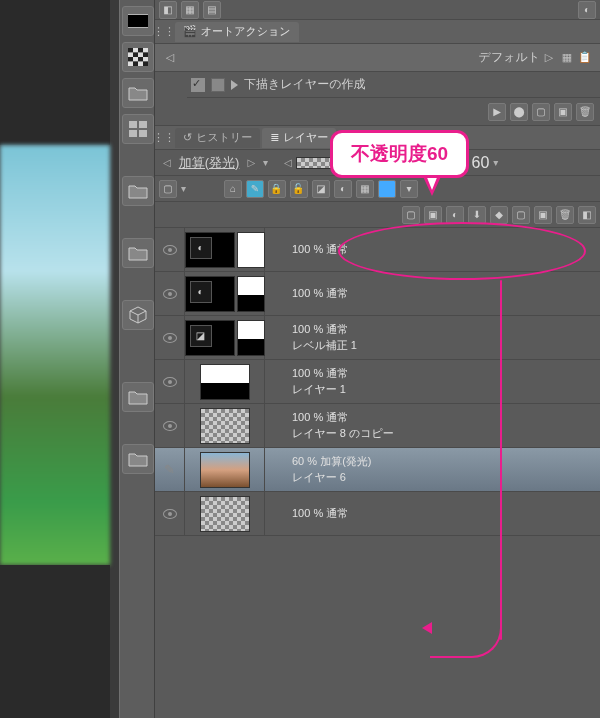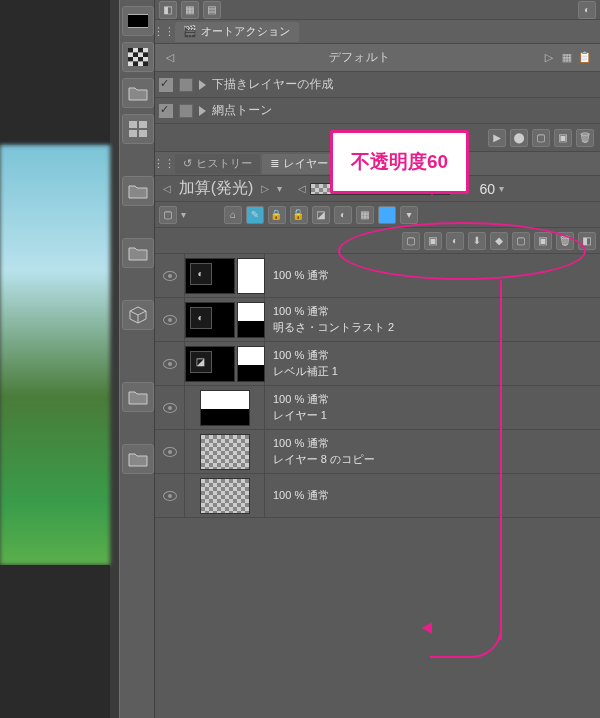--- a/index.html
+++ b/index.html
@@ -45,50 +45,50 @@
   .tab {
     padding: 0 8px; height: 20px; background: #5a5a5a; color: #b8b8b8; font-size: 11px;
     display: flex; align-items: center; gap: 4px; cursor: pointer; border-radius: 3px 3px 0 0;
     white-space: nowrap;
   }
   .tab.active { background: #6a6a6a; color: #e0e0e0; }
   .default-bar {
     height: 28px; background: #686868; display: flex; align-items: center; justify-content: space-between;
     padding: 0 6px; border-bottom: 1px solid #4a4a4a;
   }
-  .default-bar .title { color: #d0d0d0; font-size: 12px; flex: 1; text-align: center; }
+  .default-bar .title { color: #d0d0d0; font-size: 12px; flex: 1; text-align: right; }
   .mi { width: 18px; height: 18px; display: inline-flex; align-items: center; justify-content: center;
         cursor: pointer; color: #c0c0c0; font-size: 11px; }
   .action-row {
     height: 26px; display: flex; align-items: center; padding: 0 4px; gap: 6px;
-    border-bottom: 1px solid #4a4a4a; background: #5a5a5a; color: #d0d0d0; font-size: 12px;
+    border-bottom: 1px solid #4a4a4a; background: #5a5a5a; color: #d0d0d0; font-size: 12px; margin-left: 32px;
   }
   .check { width: 14px; height: 14px; background: #909090; display: inline-block; position: relative; }
   .check::after { content: "✓"; color: #333; font-size: 11px; position: absolute; top: -1px; left: 1px; }
   .sq-box { width: 14px; height: 14px; background: #888; border: 1px solid #666; }
   .tri { width: 0; height: 0; border-top: 5px solid transparent; border-bottom: 5px solid transparent;
          border-left: 7px solid #b0b0b0; }
   .tool-icons-row {
     height: 28px; display: flex; align-items: center; justify-content: flex-end; gap: 4px;
     padding: 0 6px; border-bottom: 1px solid #4a4a4a; background: #5a5a5a;
   }
   .blend-row {
     height: 26px; display: flex; align-items: center; gap: 8px; padding: 0 8px;
     border-bottom: 1px solid #4a4a4a; background: #5a5a5a;
   }
-  .blend-label { color: #d0d0d0; font-size: 16px; }
+  .blend-label { color: #d0d0d0; font-size: 13px; text-decoration: underline; }
   .chev { color: #b0b0b0; font-size: 10px; }
   .opacity { display: flex; align-items: center; gap: 4px; margin-left: 8px; }
   .opacity-slider-bg {
     width: 140px; height: 12px;
     background: repeating-conic-gradient(#888 0 25%, #ccc 0 50%) 0 0/8px 8px;
     border: 1px solid #333; position: relative;
   }
   .opacity-fill { position: absolute; right: 0; top: 0; height: 100%; width: 40%; background: #333; }
-  .opacity-val { color: #e0e0e0; font-size: 14px; margin-left: 14px; }
+  .opacity-val { color: #e0e0e0; font-size: 16px; margin-left: 20px; }
   .ctrl-row {
     height: 26px; display: flex; align-items: center; gap: 4px; padding: 0 4px;
     border-bottom: 1px solid #4a4a4a; background: #5a5a5a; overflow: hidden;
   }
   .ctrl-row2 {
     height: 26px; display: flex; align-items: center; justify-content: flex-end; gap: 4px;
     padding: 0 4px; border-bottom: 1px solid #4a4a4a; background: #5a5a5a;
   }
   .layers {
     overflow-y: auto; height: 388px; background: #5a5a5a;
@@ -119,26 +119,26 @@
   .thumb.photo {
     background: linear-gradient(180deg,#8ab5d4 0%, #d4a080 50%, #7a5030 100%);
   }
   .thumb.grass { background: #fff; }
   .thumb.grass::after {
     content:""; position:absolute; left:0; bottom:0; width:100%; height:45%;
     background: #000;
   }
   .mask-thumb { width:28px; height:36px; background:#fff; border:1px solid #333; position: relative; flex-shrink:0;}
   .mask-thumb.grass::after { content:""; position:absolute; left:0; bottom:0; width:100%; height:45%; background:#000; }
-  .layer-text { padding-left: 8px; color: #e0e0e0; font-size: 11px; line-height: 1.4; }
+  .layer-text { padding-left: 8px; color: #e0e0e0; font-size: 11px; line-height: 1.4; margin-left: 19px; }
   .layer-text .sub { display: block; }
   .callout {
     position: absolute; left: 330px; top: 130px; z-index: 10;
-    background: #fff; border: 3px solid #e91e8c; border-radius: 2px;
-    padding: 16px 18px; font-size: 19px; font-weight: bold; color: #e91e8c;
+    background: #fff; border: 3px solid #e91e8c; border-radius: 12px;
+    padding: 8px 18px; font-size: 19px; font-weight: bold; color: #e91e8c;
   }
   .callout-tail {
     position: absolute; left: 420px; top: 170px; width: 0; height: 0; z-index: 9;
     border-left: 12px solid transparent; border-right: 12px solid transparent;
     border-top: 26px solid #e91e8c;
   }
   .callout-tail::after {
     content:""; position:absolute; left:-8px; top:-26px; width:0; height:0;
     border-left: 8px solid transparent; border-right: 8px solid transparent;
     border-top: 20px solid #fff;
@@ -266,26 +266,20 @@
     <span class="mi">▦</span>
     <span class="mi">📋</span>
   </div>
 
   <div class="action-row">
     <span class="check"></span>
     <span class="sq-box"></span>
     <span class="tri"></span>
     <span>下描きレイヤーの作成</span>
   </div>
-  <div class="action-row">
-    <span class="check"></span>
-    <span class="sq-box"></span>
-    <span class="tri"></span>
-    <span>網点トーン</span>
-  </div>
 
   <div class="tool-icons-row">
     <span class="icon-sq">▶</span>
     <span class="icon-sq">⬤</span>
     <span class="icon-sq">▢</span>
     <span class="icon-sq">▣</span>
     <span class="icon-sq">🗑</span>
   </div>
 
   <div class="tab-section">
@@ -363,21 +357,20 @@
           <div class="eye"></div>
         </div>
         <div class="thumb-wrap">
           <div class="thumb black-bg">
             <div class="adj">◐</div>
           </div>
           <div class="mask-thumb grass"></div>
         </div>
         <div class="layer-text">
           <span class="sub">100 % 通常</span>
-          <span class="sub">明るさ・コントラスト 2</span>
         </div>
       </div>
       <div class="layer-row">
         <div class="eye-col">
           <div class="eye"></div>
         </div>
         <div class="thumb-wrap">
           <div class="thumb black-bg">
             <div class="adj">◪</div>
           </div>
@@ -403,20 +396,32 @@
       <div class="layer-row">
         <div class="eye-col">
           <div class="eye"></div>
         </div>
         <div class="thumb-wrap">
           <div class="thumb"></div>
         </div>
         <div class="layer-text">
           <span class="sub">100 % 通常</span>
           <span class="sub">レイヤー 8 のコピー</span>
+        </div>
+      </div>
+      <div class="layer-row selected">
+        <div class="eye-col">
+          <span class="brush-hint">✎</span>
+        </div>
+        <div class="thumb-wrap">
+          <div class="thumb photo"></div>
+        </div>
+        <div class="layer-text">
+          <span class="sub">60 % 加算(発光)</span>
+          <span class="sub">レイヤー 6</span>
         </div>
       </div>
       <div class="layer-row">
         <div class="eye-col">
           <div class="eye"></div>
         </div>
         <div class="thumb-wrap">
           <div class="thumb"></div>
         </div>
         <div class="layer-text">

